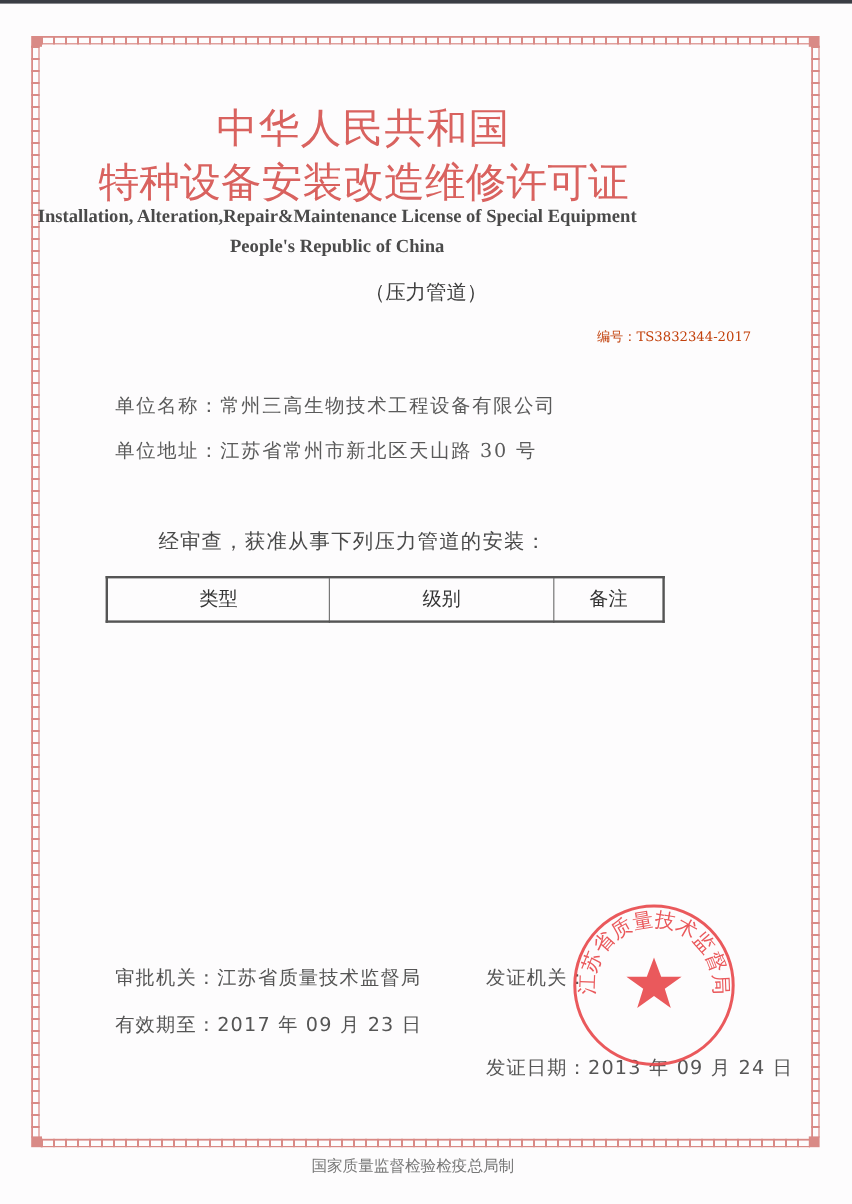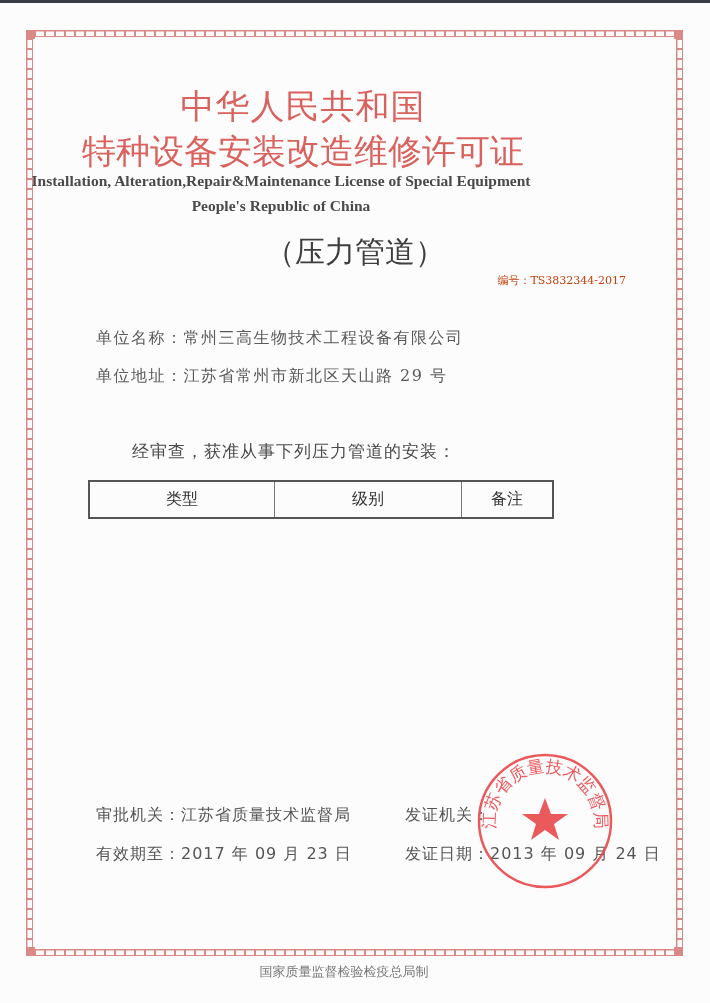--- a/index.html
+++ b/index.html
@@ -36,37 +36,37 @@
   .corner.bl { left:0; bottom:0; } .corner.br { right:0; bottom:0; }
 
   .title-cn { position:absolute; left:0; width:606px; text-align:center; color:#d9625f;
               font-family:"DejaVu Sans", sans-serif; }
   .t1 { top:84px; font-size:34px; letter-spacing:1px; }
   .t2 { top:129px; font-size:34px; letter-spacing:0px; }
   .title-en { position:absolute; left:0; width:562px; text-align:center; color:#4a4a4a;
               font-family:"Liberation Serif", serif; font-weight:bold; font-size:15.5px; }
   .e1 { top:172px; } .e2 { top:197px; }
   .subtitle { position:absolute; left:0; width:710px; text-align:center; top:232px;
-              font-size:30px; color:#3e3e3e; }
+              font-size:17px; color:#3e3e3e; }
   .lic-no { position:absolute; right:84px; top:273px; font-size:11px; color:#c2410c;
             font-family:"DejaVu Serif", serif; }
   .field { position:absolute; left:96px; font-size:16px; color:#5a5a5a; letter-spacing:1.5px;
            font-family:"DejaVu Serif", serif; }
   .f1 { top:328px; } .f2 { top:366px; }
   .intro { position:absolute; left:132px; top:440px; font-size:17px; color:#4a4a4a; letter-spacing:1px;
            font-family:"DejaVu Serif", serif; }
   table.perm { position:absolute; left:88px; top:480px; width:466px; border-collapse:collapse;
                border:2px solid #555; font-family:"DejaVu Serif", serif; }
   table.perm td, table.perm th { border:1px solid #777; text-align:center; height:35px; padding:0;
                font-weight:normal; font-size:15px; color:#555; }
   table.perm th { color:#333; font-size:16px; }
   .col1 { width:184px; } .col2 { width:186px; }
   .foot { position:absolute; font-size:16px; color:#555; letter-spacing:1px; }
   .a1 { left:96px; top:805px; } .a2 { left:96px; top:844px; }
-  .b1 { left:405px; top:805px; } .b2 { left:405px; top:844px; }
+  .b1 { left:405px; top:805px; } .b2 { left:405px; top:880px; }
   .seal { position:absolute; left:476px; top:752px; width:138px; height:138px; }
   .printer { position:absolute; left:0; width:688px; text-align:center; top:963px; font-size:13px; color:#777; }
 </style>
 </head>
 <body>
 
 <div class="topstrip"></div>
 
 <div class="border-outer">
   <div class="fret h top"></div>
@@ -80,21 +80,21 @@
 </div>
 
 <div class="title-cn t1">中华人民共和国</div>
 <div class="title-cn t2">特种设备安装改造维修许可证</div>
 <div class="title-en e1">Installation, Alteration,Repair&amp;Maintenance License of Special Equipment</div>
 <div class="title-en e2">People's Republic of China</div>
 <div class="subtitle">（压力管道）</div>
 <div class="lic-no">编号：TS3832344-2017</div>
 
 <div class="field f1">单位名称：常州三高生物技术工程设备有限公司</div>
-<div class="field f2">单位地址：江苏省常州市新北区天山路 29 号</div>
+<div class="field f2">单位地址：江苏省常州市新北区天山路 30 号</div>
 
 <div class="intro">经审查，获准从事下列压力管道的安装：</div>
 
 <table class="perm">
   <tbody>
       <tr>
     <th class="col1">类型</th>
     <th class="col2">级别</th>
     <th>备注</th>
   </tr>

